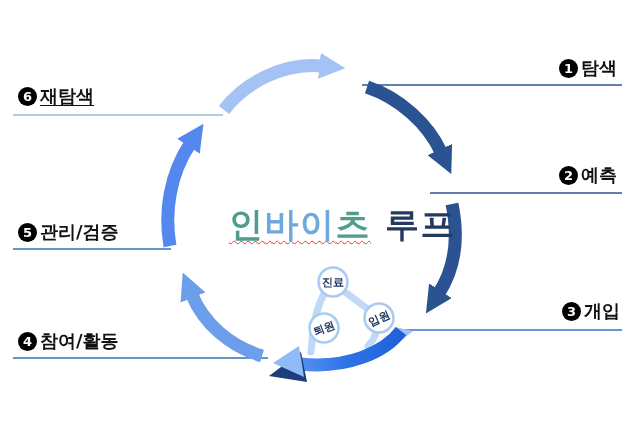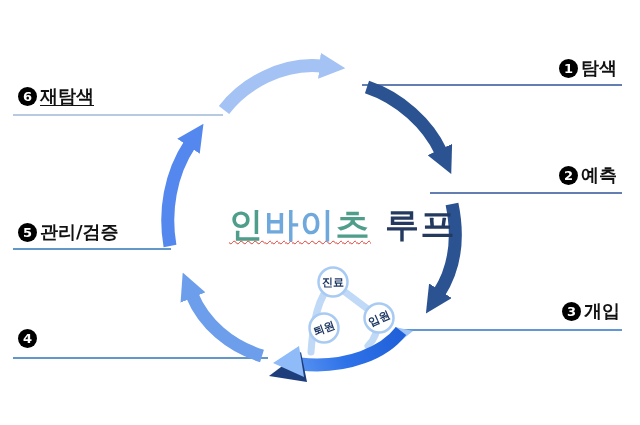--- a/index.html
+++ b/index.html
@@ -110,20 +110,21 @@
     <span>예측</span>
   </div>
 
   <div class="label" style="top:299px;right:20px;">
     <span class="num">3</span>
     <span>개입</span>
   </div>
 
   <div class="label" style="top:329px;left:18px;">
     <span class="num">4</span>
+    <span>참여/활동</span>
   </div>
 
   <div class="label" style="top:220px;left:18px;">
     <span class="num">5</span>
     <span>관리/검증</span>
   </div>
 
   <div class="label" style="top:84px;left:18px;">
     <span class="num">6</span>
     <span class="misspell">재탐색</span>

